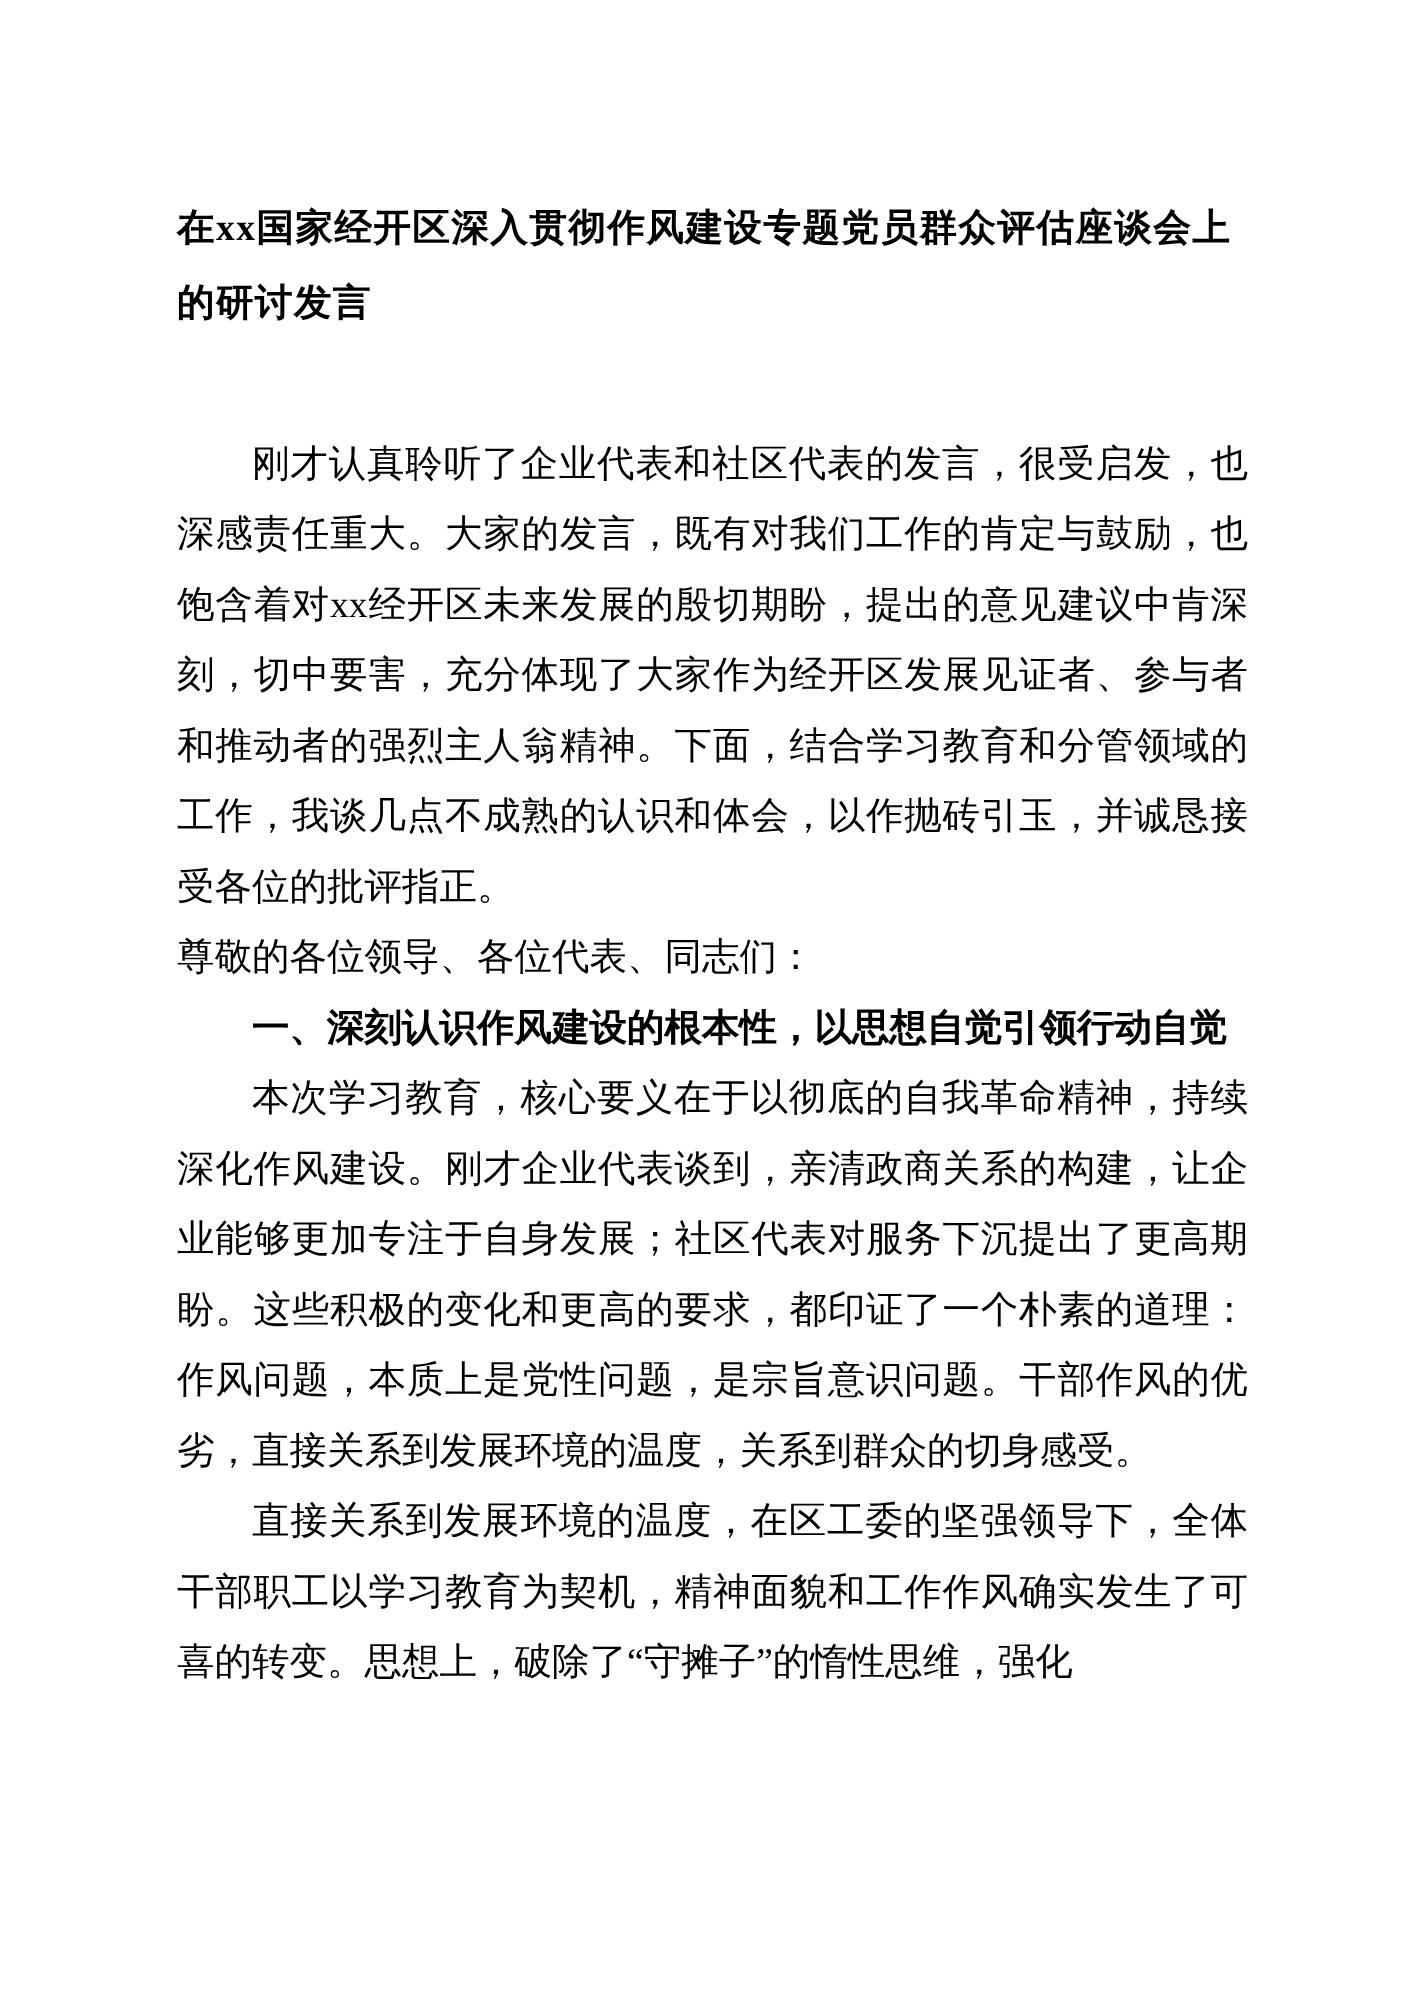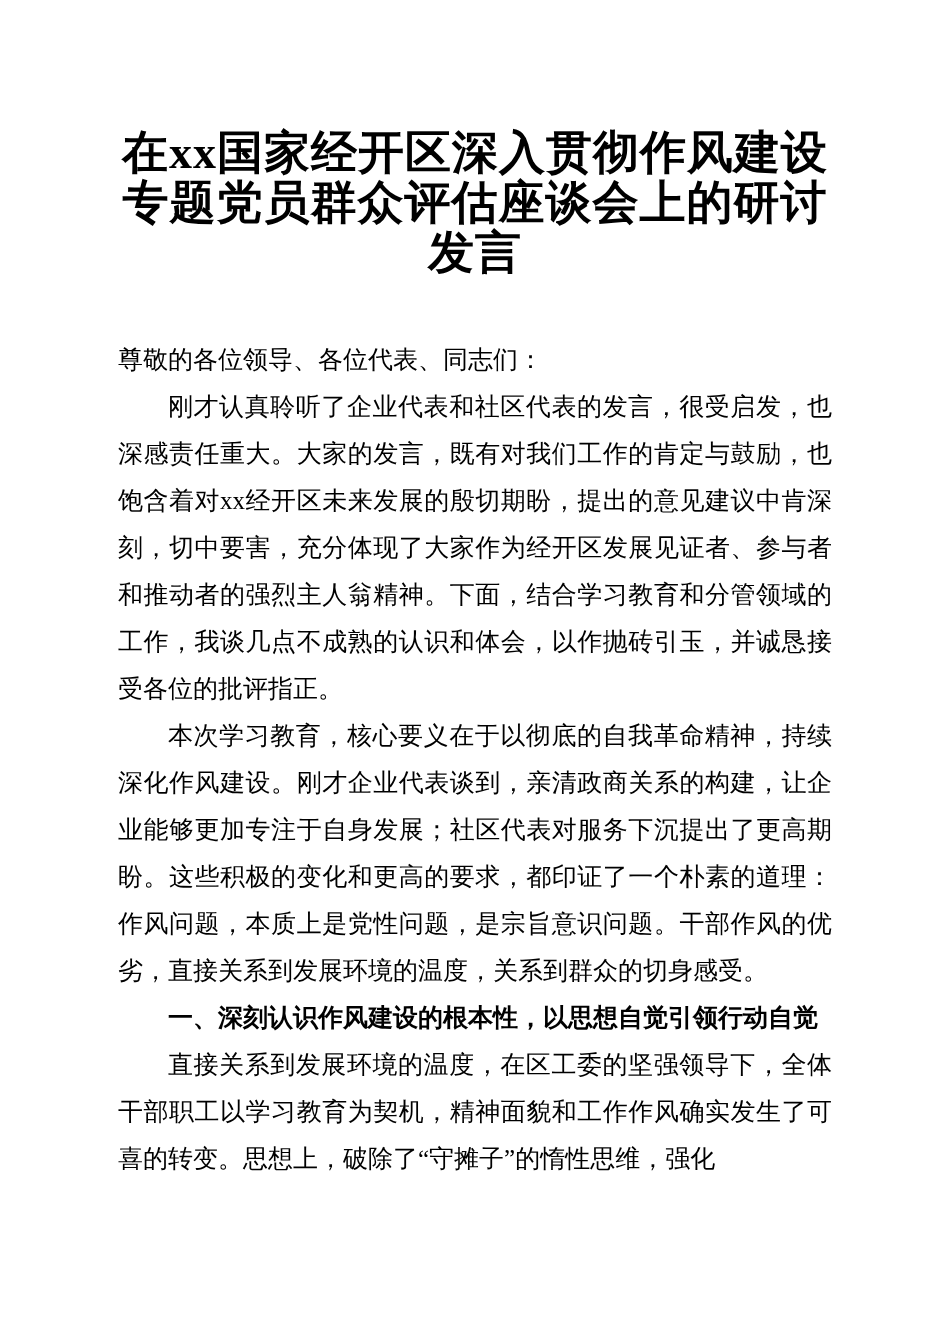--- a/index.html
+++ b/index.html
@@ -13,24 +13,23 @@
     height: 1344px;
     margin: 0 auto;
     background: #ffffff;
     color: #000000;
     font-family: "Liberation Serif", "DejaVu Serif", serif;
     box-sizing: border-box;
     padding: 128px 118px 60px 118px;
     overflow: hidden;
   }
   .doc-title {
-    font-size: 46px;
+    font-size: 25px;
     line-height: 50px;
     font-weight: bold;
-    text-align: center;
     margin: 0 0 58px 0;
     letter-spacing: 1px;
   }
   .body-text {
     font-size: 25px;
     line-height: 47px;
     text-align: justify;
   }
   .para {
     margin: 0;
@@ -45,23 +44,23 @@
     font-family: "Liberation Sans", "DejaVu Sans", sans-serif;
   }
 </style>
 </head>
 <body>
 
 <div class="page">
   <h1 class="doc-title">在xx国家经开区深入贯彻作风建设专题党员群众评估座谈会上的研讨发言</h1>
 
   <div class="body-text">
+    <p class="para">刚才认真聆听了企业代表和社区代表的发言，很受启发，也深感责任重大。大家的发言，既有对我们工作的肯定与鼓励，也饱含着对xx经开区未来发展的殷切期盼，提出的意见建议中肯深刻，切中要害，充分体现了大家作为经开区发展见证者、参与者和推动者的强烈主人翁精神。下面，结合学习教育和分管领域的工作，我谈几点不成熟的认识和体会，以作抛砖引玉，并诚恳接受各位的批评指正。</p>
+
     <p class="para no-indent">尊敬的各位领导、各位代表、同志们：</p>
 
-    <p class="para">刚才认真聆听了企业代表和社区代表的发言，很受启发，也深感责任重大。大家的发言，既有对我们工作的肯定与鼓励，也饱含着对xx经开区未来发展的殷切期盼，提出的意见建议中肯深刻，切中要害，充分体现了大家作为经开区发展见证者、参与者和推动者的强烈主人翁精神。下面，结合学习教育和分管领域的工作，我谈几点不成熟的认识和体会，以作抛砖引玉，并诚恳接受各位的批评指正。</p>
+    <p class="para heading">一、深刻认识作风建设的根本性，以思想自觉引领行动自觉</p>
 
     <p class="para">本次学习教育，核心要义在于以彻底的自我革命精神，持续深化作风建设。刚才企业代表谈到，亲清政商关系的构建，让企业能够更加专注于自身发展；社区代表对服务下沉提出了更高期盼。这些积极的变化和更高的要求，都印证了一个朴素的道理：作风问题，本质上是党性问题，是宗旨意识问题。干部作风的优劣，直接关系到发展环境的温度，关系到群众的切身感受。</p>
-
-    <p class="para heading">一、深刻认识作风建设的根本性，以思想自觉引领行动自觉</p>
 
     <p class="para">直接关系到发展环境的温度，在区工委的坚强领导下，全体干部职工以学习教育为契机，精神面貌和工作作风确实发生了可喜的转变。思想上，破除了“守摊子”的惰性思维，强化</p>
   </div>
 </div>
 
 </body></html>

